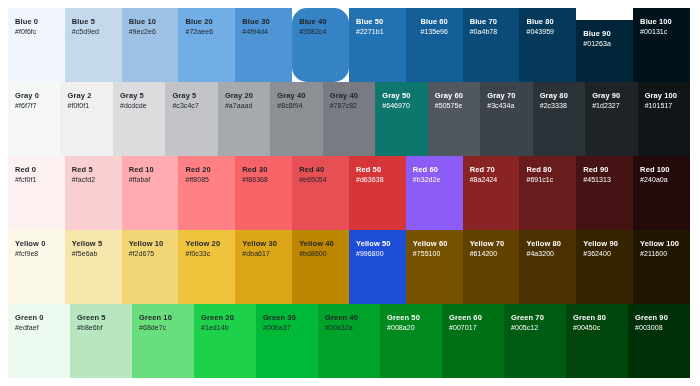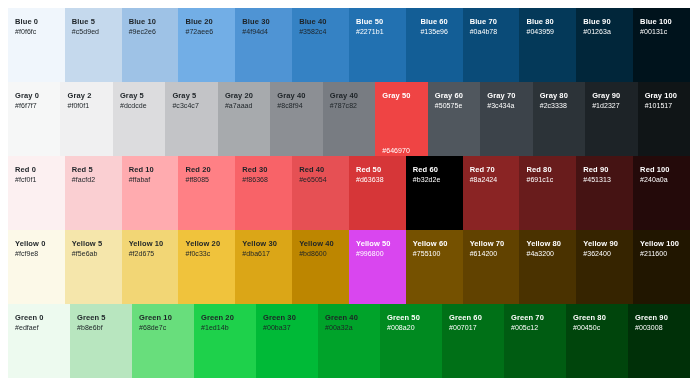--- a/index.html
+++ b/index.html
@@ -79,41 +79,41 @@
         <div class="swatch-hex">#9ec2e6</div>
       </div>
       <div class="swatch on-light" style="background-color: rgb(114, 174, 230);">
         <div class="swatch-name">Blue 20</div>
         <div class="swatch-hex">#72aee6</div>
       </div>
       <div class="swatch on-light" style="background-color: rgb(79, 148, 212);">
         <div class="swatch-name">Blue 30</div>
         <div class="swatch-hex">#4f94d4</div>
       </div>
-      <div class="swatch on-light" style="background-color: rgb(53, 130, 196);">
+      <div class="swatch on-light" style="background-color: rgb(53, 130, 196); border-radius: 15px;">
         <div class="swatch-name">Blue 40</div>
         <div class="swatch-hex">#3582c4</div>
       </div>
       <div class="swatch on-dark" style="background-color: rgb(34, 113, 177);">
         <div class="swatch-name">Blue 50</div>
         <div class="swatch-hex">#2271b1</div>
       </div>
       <div class="swatch on-dark" style="background-color: rgb(19, 94, 150); align-items: center;">
         <div class="swatch-name">Blue 60</div>
         <div class="swatch-hex">#135e96</div>
       </div>
       <div class="swatch on-dark" style="background-color: rgb(10, 75, 120);">
         <div class="swatch-name">Blue 70</div>
         <div class="swatch-hex">#0a4b78</div>
       </div>
       <div class="swatch on-dark" style="background-color: rgb(4, 57, 89);">
         <div class="swatch-name">Blue 80</div>
         <div class="swatch-hex">#043959</div>
       </div>
-      <div class="swatch on-dark" style="background-color: rgb(1, 38, 58);">
+      <div class="swatch on-dark" style="background-color: rgb(1, 38, 58); margin-top: 12px;">
         <div class="swatch-name">Blue 90</div>
         <div class="swatch-hex">#01263a</div>
       </div>
       <div class="swatch on-dark" style="background-color: rgb(0, 19, 28);">
         <div class="swatch-name">Blue 100</div>
         <div class="swatch-hex">#00131c</div>
       </div>
     </div>
     <div class="palette-row">
       <div class="swatch on-light" style="background-color: rgb(246, 247, 247);">
@@ -137,21 +137,21 @@
         <div class="swatch-hex">#a7aaad</div>
       </div>
       <div class="swatch on-light" style="background-color: rgb(140, 143, 148);">
         <div class="swatch-name">Gray 40</div>
         <div class="swatch-hex">#8c8f94</div>
       </div>
       <div class="swatch on-light" style="background-color: rgb(120, 124, 130);">
         <div class="swatch-name">Gray 40</div>
         <div class="swatch-hex">#787c82</div>
       </div>
-      <div class="swatch on-dark" style="background-color: #ef4444; justify-content: space-between;">
+      <div class="swatch on-dark" style="background-color: #0f766e;">
         <div class="swatch-name">Gray 50</div>
         <div class="swatch-hex">#646970</div>
       </div>
       <div class="swatch on-dark" style="background-color: rgb(80, 87, 94);">
         <div class="swatch-name">Gray 60</div>
         <div class="swatch-hex">#50575e</div>
       </div>
       <div class="swatch on-dark" style="background-color: rgb(60, 67, 74);">
         <div class="swatch-name">Gray 70</div>
         <div class="swatch-hex">#3c434a</div>
@@ -191,21 +191,21 @@
         <div class="swatch-hex">#f86368</div>
       </div>
       <div class="swatch on-light" style="background-color: rgb(230, 80, 84);">
         <div class="swatch-name">Red 40</div>
         <div class="swatch-hex">#e65054</div>
       </div>
       <div class="swatch on-dark" style="background-color: rgb(214, 54, 56);">
         <div class="swatch-name">Red 50</div>
         <div class="swatch-hex">#d63638</div>
       </div>
-      <div class="swatch on-dark" style="background-color: #000000;">
+      <div class="swatch on-dark" style="background-color: #8b5cf6;">
         <div class="swatch-name">Red 60</div>
         <div class="swatch-hex">#b32d2e</div>
       </div>
       <div class="swatch on-dark" style="background-color: rgb(138, 36, 36);">
         <div class="swatch-name">Red 70</div>
         <div class="swatch-hex">#8a2424</div>
       </div>
       <div class="swatch on-dark" style="background-color: rgb(105, 28, 28);">
         <div class="swatch-name">Red 80</div>
         <div class="swatch-hex">#691c1c</div>
@@ -237,21 +237,21 @@
         <div class="swatch-hex">#f0c33c</div>
       </div>
       <div class="swatch on-light" style="background-color: rgb(219, 166, 23);">
         <div class="swatch-name">Yellow 30</div>
         <div class="swatch-hex">#dba617</div>
       </div>
       <div class="swatch on-light" style="background-color: rgb(189, 134, 0);">
         <div class="swatch-name">Yellow 40</div>
         <div class="swatch-hex">#bd8600</div>
       </div>
-      <div class="swatch on-dark" style="background-color: #d946ef;">
+      <div class="swatch on-dark" style="background-color: #1d4ed8;">
         <div class="swatch-name">Yellow 50</div>
         <div class="swatch-hex">#996800</div>
       </div>
       <div class="swatch on-dark" style="background-color: rgb(117, 81, 0);">
         <div class="swatch-name">Yellow 60</div>
         <div class="swatch-hex">#755100</div>
       </div>
       <div class="swatch on-dark" style="background-color: rgb(97, 66, 0);">
         <div class="swatch-name">Yellow 70</div>
         <div class="swatch-hex">#614200</div>

